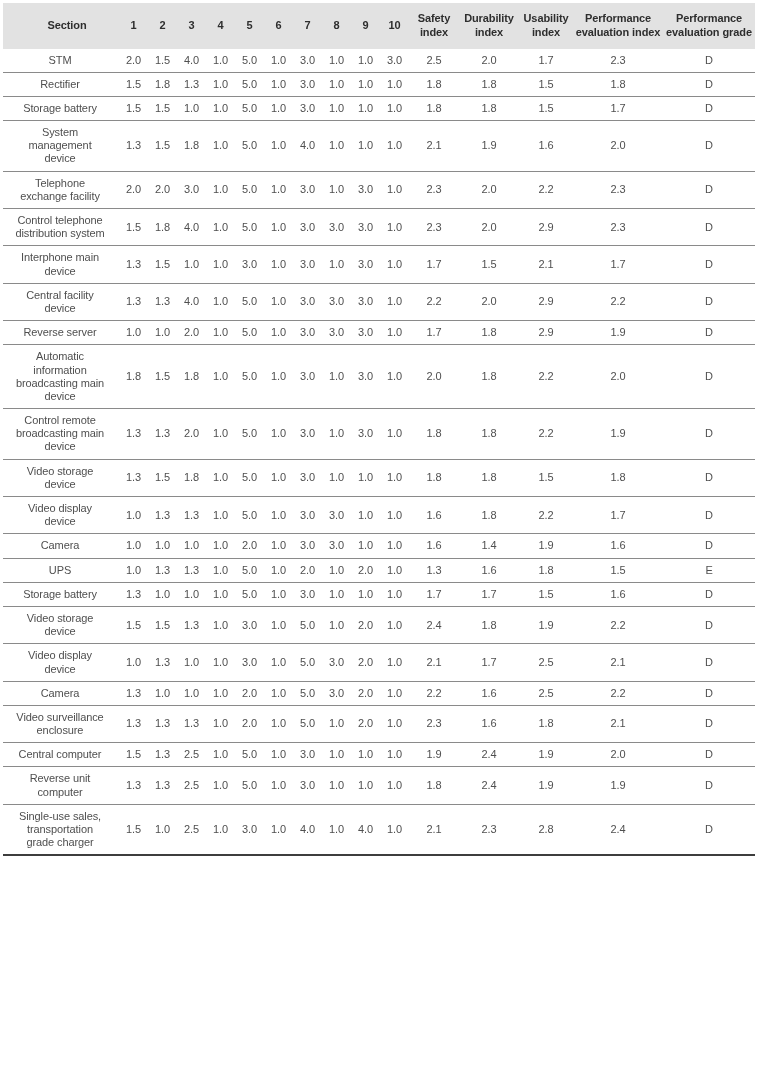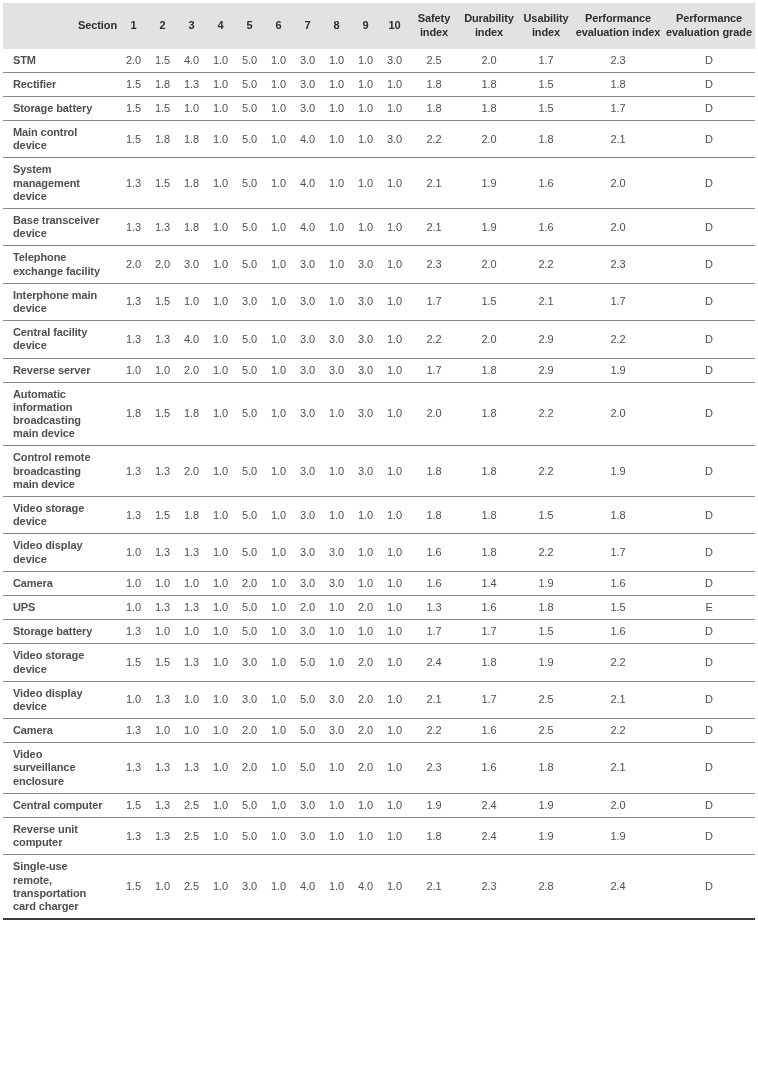--- a/index.html
+++ b/index.html
@@ -32,43 +32,42 @@
     background: var(--header-bg);
     color: var(--header-text);
     font-weight: bold;
     font-size: 11px;
     line-height: 1.25;
     text-align: center;
     vertical-align: middle;
     padding: 9px 2px;
   }
   table.perf-table thead th.col-section {
-    text-align: right;
+    text-align: center;
     padding-left: 14px;
   }
   table.perf-table tbody td {
     color: var(--body-text);
     font-size: 11px;
     line-height: 1.2;
     text-align: center;
     vertical-align: middle;
     padding: 5px 2px;
     border-top: 1.5px solid var(--rule);
   }
   table.perf-table tbody tr:first-child td {
     border-top: none;
   }
   table.perf-table tbody tr:last-child td {
     border-bottom: 2px solid var(--strong-rule);
   }
   table.perf-table tbody td.section-cell {
-    text-align: left;
+    text-align: center;
     padding-left: 10px;
     padding-right: 12px;
-    font-weight: bold;
   }
 </style>
 </head>
 <body>
 
 <div class="page">
   <table class="perf-table">
     <colgroup>
       <col style="width:116px">
       <col style="width:29px">
@@ -156,88 +155,70 @@
           <td>1.0</td>
           <td>1.0</td>
           <td>1.0</td>
           <td>1.8</td>
           <td>1.8</td>
           <td>1.5</td>
           <td>1.7</td>
           <td>D</td>
         </tr>
         <tr>
-          <td class="section-cell">Main control device</td>
-          <td>1.5</td>
-          <td>1.8</td>
+          <td class="section-cell">System management device</td>
+          <td>1.3</td>
+          <td>1.5</td>
           <td>1.8</td>
           <td>1.0</td>
           <td>5.0</td>
           <td>1.0</td>
           <td>4.0</td>
           <td>1.0</td>
           <td>1.0</td>
-          <td>3.0</td>
-          <td>2.2</td>
-          <td>2.0</td>
-          <td>1.8</td>
+          <td>1.0</td>
           <td>2.1</td>
-          <td>D</td>
-        </tr>
-        <tr>
-          <td class="section-cell">System management device</td>
-          <td>1.3</td>
-          <td>1.5</td>
-          <td>1.8</td>
-          <td>1.0</td>
-          <td>5.0</td>
-          <td>1.0</td>
+          <td>1.9</td>
+          <td>1.6</td>
+          <td>2.0</td>
+          <td>D</td>
+        </tr>
+        <tr>
+          <td class="section-cell">Telephone exchange facility</td>
+          <td>2.0</td>
+          <td>2.0</td>
+          <td>3.0</td>
+          <td>1.0</td>
+          <td>5.0</td>
+          <td>1.0</td>
+          <td>3.0</td>
+          <td>1.0</td>
+          <td>3.0</td>
+          <td>1.0</td>
+          <td>2.3</td>
+          <td>2.0</td>
+          <td>2.2</td>
+          <td>2.3</td>
+          <td>D</td>
+        </tr>
+        <tr>
+          <td class="section-cell">Control telephone distribution system</td>
+          <td>1.5</td>
+          <td>1.8</td>
           <td>4.0</td>
           <td>1.0</td>
-          <td>1.0</td>
-          <td>1.0</td>
-          <td>2.1</td>
-          <td>1.9</td>
-          <td>1.6</td>
-          <td>2.0</td>
-          <td>D</td>
-        </tr>
-        <tr>
-          <td class="section-cell">Base transceiver device</td>
-          <td>1.3</td>
-          <td>1.3</td>
-          <td>1.8</td>
-          <td>1.0</td>
-          <td>5.0</td>
-          <td>1.0</td>
-          <td>4.0</td>
-          <td>1.0</td>
-          <td>1.0</td>
-          <td>1.0</td>
-          <td>2.1</td>
-          <td>1.9</td>
-          <td>1.6</td>
-          <td>2.0</td>
-          <td>D</td>
-        </tr>
-        <tr>
-          <td class="section-cell">Telephone exchange facility</td>
-          <td>2.0</td>
-          <td>2.0</td>
-          <td>3.0</td>
-          <td>1.0</td>
-          <td>5.0</td>
-          <td>1.0</td>
-          <td>3.0</td>
-          <td>1.0</td>
-          <td>3.0</td>
-          <td>1.0</td>
-          <td>2.3</td>
-          <td>2.0</td>
-          <td>2.2</td>
+          <td>5.0</td>
+          <td>1.0</td>
+          <td>3.0</td>
+          <td>3.0</td>
+          <td>3.0</td>
+          <td>1.0</td>
+          <td>2.3</td>
+          <td>2.0</td>
+          <td>2.9</td>
           <td>2.3</td>
           <td>D</td>
         </tr>
         <tr>
           <td class="section-cell">Interphone main device</td>
           <td>1.3</td>
           <td>1.5</td>
           <td>1.0</td>
           <td>1.0</td>
           <td>3.0</td>
@@ -516,21 +497,21 @@
           <td>1.0</td>
           <td>1.0</td>
           <td>1.0</td>
           <td>1.8</td>
           <td>2.4</td>
           <td>1.9</td>
           <td>1.9</td>
           <td>D</td>
         </tr>
         <tr>
-          <td class="section-cell">Single-use remote, transportation card charger</td>
+          <td class="section-cell">Single-use sales, transportation grade charger</td>
           <td>1.5</td>
           <td>1.0</td>
           <td>2.5</td>
           <td>1.0</td>
           <td>3.0</td>
           <td>1.0</td>
           <td>4.0</td>
           <td>1.0</td>
           <td>4.0</td>
           <td>1.0</td>

